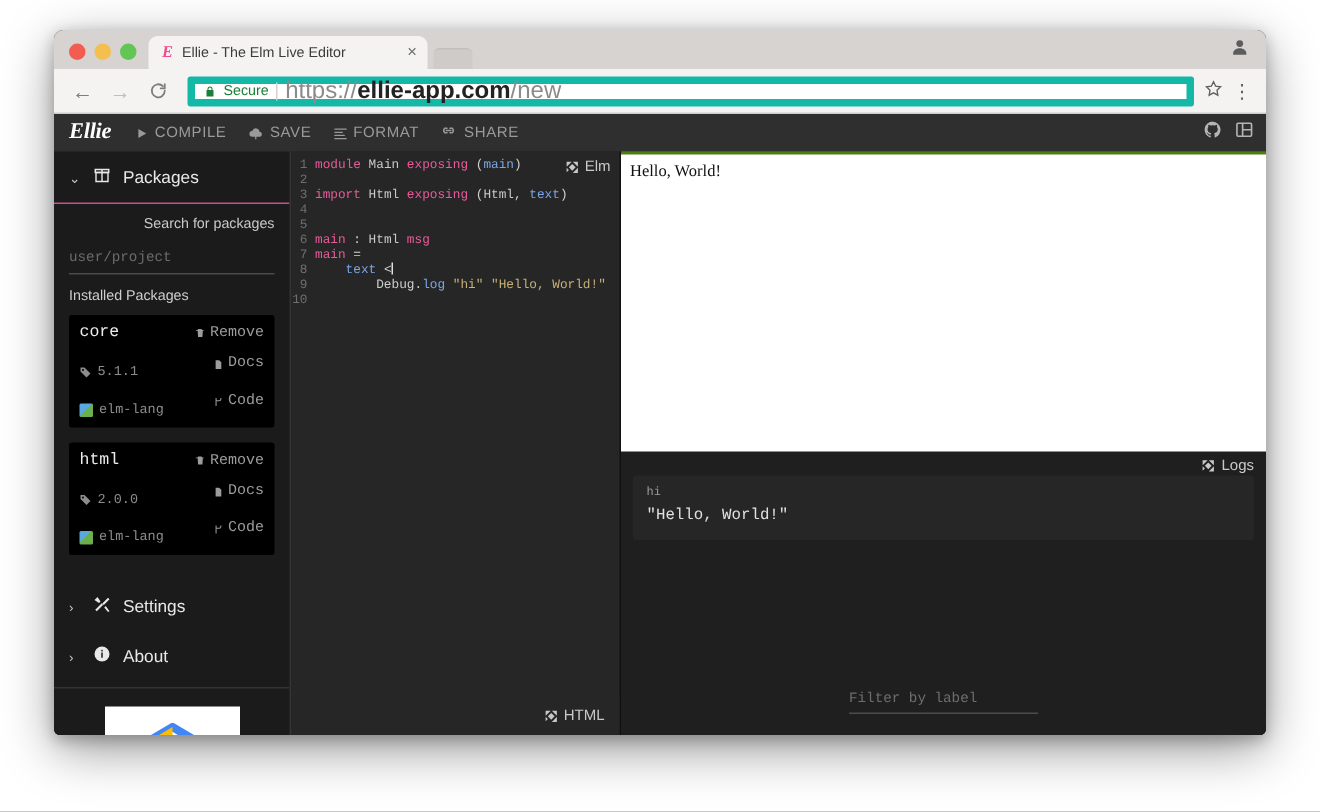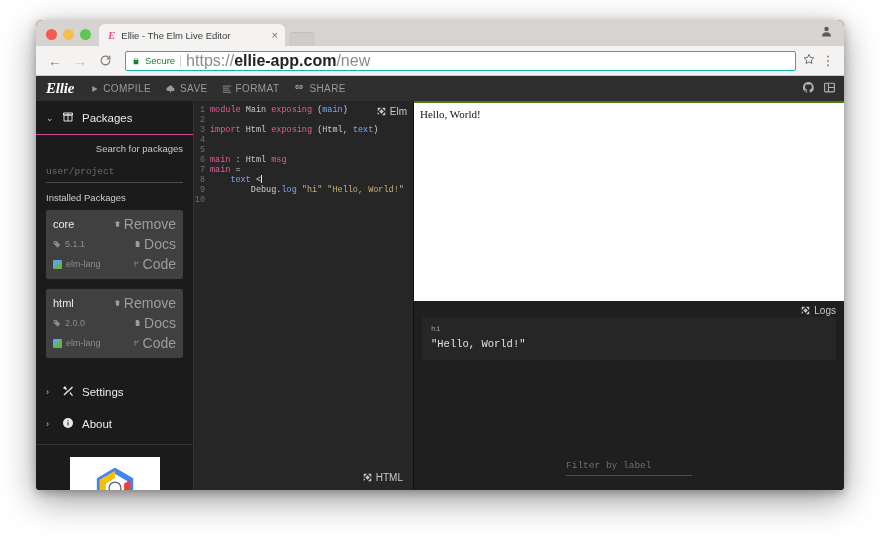--- a/index.html
+++ b/index.html
@@ -82,21 +82,21 @@
   .navbtn {
     width: 22px; height: 22px;
     display: flex; align-items: center; justify-content: center;
     font-size: 14px; color: #7d7d7d;
   }
   .navbtn.disabled { color: #c0bebd; }
   #omnibox {
     flex: 1;
     height: 20px;
     background: #ffffff;
-    border: 1px solid #14b8a6;
+    border: 5px solid #14b8a6;
     border-radius: 2px;
     display: flex; align-items: center;
     padding: 0 6px;
     gap: 5px;
     margin: 0 4px 0 6px;
   }
   #lock-icon { color: #1a7f37; display:flex; }
   #secure-label { font-size: 9.5px; color: #1a7f37; }
   #omnibox-divider { width:1px; height:12px; background:#d5d2cf; }
   #url-text { font-size: 16px; color: #8b8b8b; white-space: nowrap; }
@@ -175,33 +175,34 @@
     font-size: 9.5px;
     padding: 0 0 5px 0;
     outline: none;
   }
   #pkg-search-input::placeholder { color: #6b6b6b; }
   #installed-label {
     color: #cfcfcf; font-size: 9.5px;
     margin: 9px 0 7px 0;
   }
   .pkg-card {
-    background: #404040;
+    background: #000000;
     border-radius: 2px;
     padding: 6px 7px 7px 7px;
     margin-bottom: 10px;
+    font-family: Liberation Mono, monospace;
   }
   .pkg-row {
     display: flex; align-items: center; justify-content: space-between;
     margin-bottom: 4px;
   }
   .pkg-row:last-child { margin-bottom: 0; }
   .pkg-name { color: #ececec; font-size: 11px; }
-  .pkg-meta { color: #8c8c8c; font-size: 9px; display:flex; align-items:center; gap:4px; }
-  .pkg-action { color: #9c9c9c; font-size: 14px; display:flex; align-items:center; gap:3px; }
+  .pkg-meta { color: #8c8c8c; font-size: 9px; display:flex; align-items:center; gap:4px;margin-top:11px; }
+  .pkg-action { color: #9c9c9c; font-size: 10px; display:flex; align-items:center; gap:3px; }
   .icon-sq {
     width: 9px; height: 9px; border-radius: 1px;
     background: linear-gradient(135deg,#5aa8e0 0 45%, #6ab04c 45% 100%);
     flex: 0 0 auto;
   }
   #collapsible-group { padding: 2px 0 0 0; }
   .collapsible {
     display: flex; align-items: center; gap: 8px;
     padding: 9px 10px;
     color: #e8e8e8; font-size: 11.5px;

